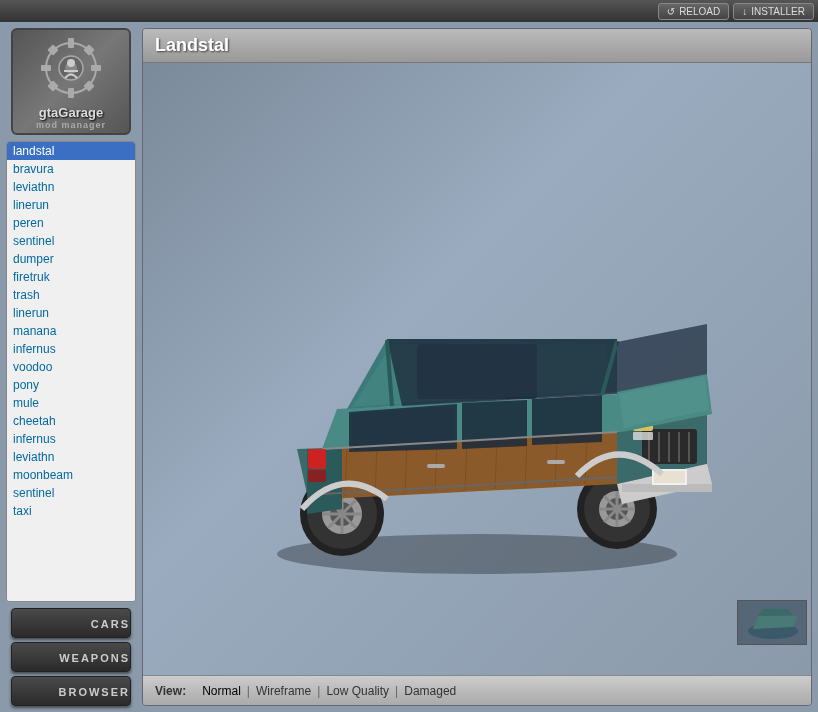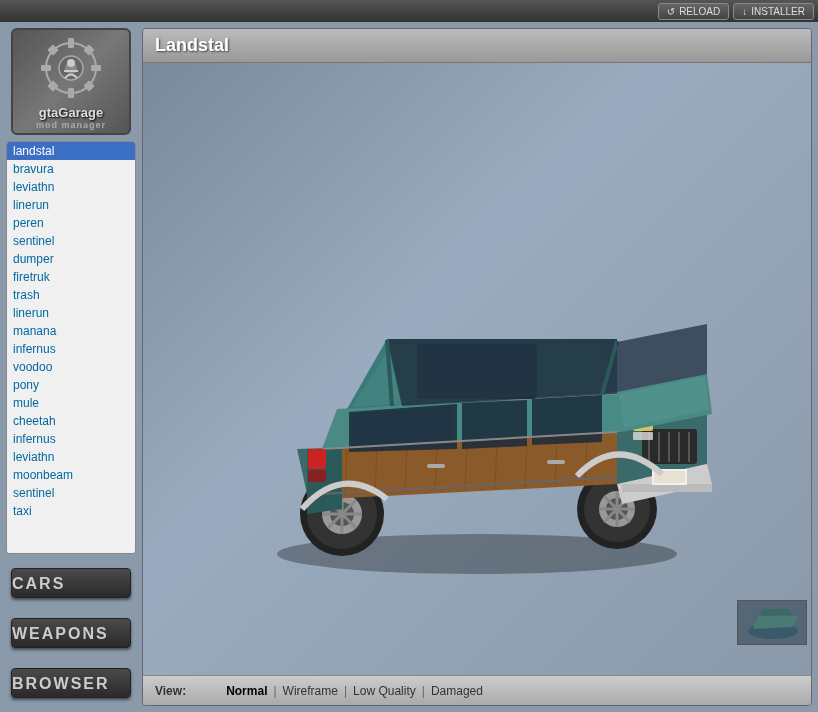--- a/index.html
+++ b/index.html
@@ -134,30 +134,30 @@
 
     #nav-buttons {
       display: flex;
       flex-direction: column;
       gap: 4px;
     }
 
     .nav-btn {
       width: 120px;
       height: 30px;
-      margin: 8px auto;
+      margin: 0 auto;
       display: block;
       background: linear-gradient(to bottom, #4a4a4a, #2a2a2a);
       border: 1px solid #222;
       border-radius: 4px;
       color: #ccc;
-      font-size: 16px;
+      font-size: 11px;
       font-weight: bold;
       letter-spacing: 2px;
-      text-align: left;
+      text-align: right;
       cursor: pointer;
       line-height: 30px;
       box-shadow: 0 2px 3px rgba(0,0,0,0.5);
     }
 
     
     #content-area {
       flex: 1;
       display: flex;
       flex-direction: column;
@@ -219,21 +219,21 @@
     .view-sep {
       color: #666;
       margin: 0 6px;
     }
     .view-link {
       color: #333;
       font-size: 12px;
       cursor: pointer;
       text-decoration: none;
     }
-    .view-link.active { font-weight: bold; color: #000; margin-left: 24px; }
+    .view-link.active { font-weight: normal; color: #000; }
 
     
     #mini-thumb {
       position: absolute;
       bottom: 30px;
       right: 4px;
       width: 70px;
       height: 45px;
       border: 1px solid #555;
       background: #6a7a8a;

